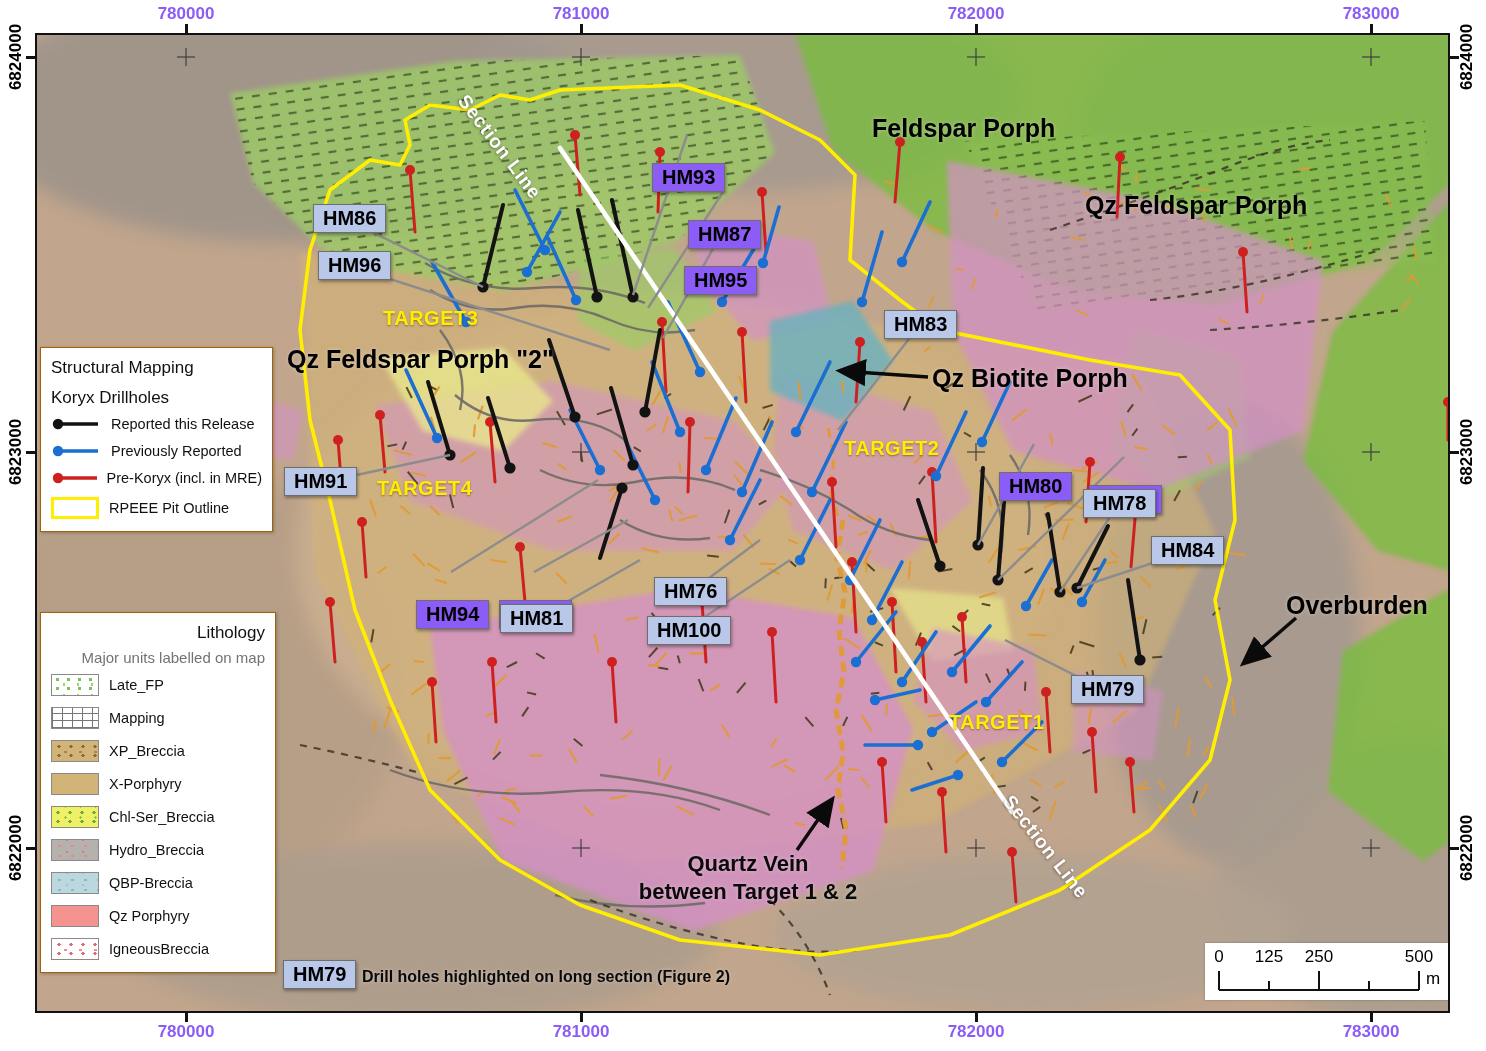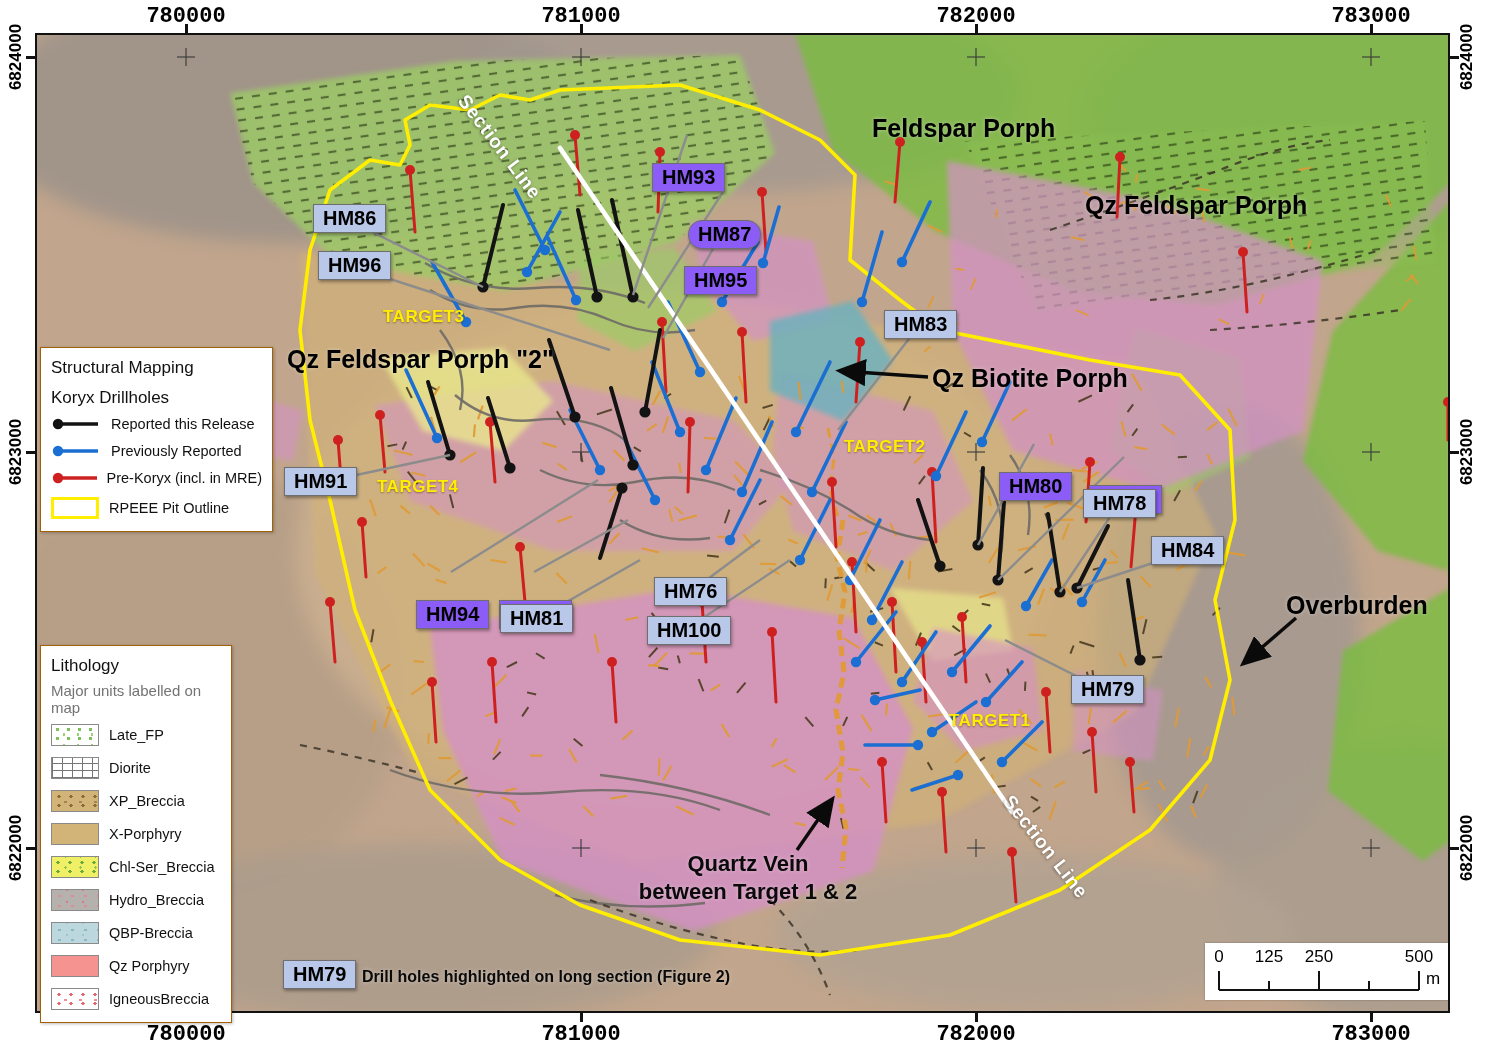--- a/index.html
+++ b/index.html
@@ -1,26 +1,26 @@
 <!DOCTYPE html>
 <html><head>
 <meta charset="utf-8">
 <style>
   html,body{margin:0;padding:0;background:#fff;font-family:"Liberation Sans",sans-serif;}
   #stage{position:relative;width:1486px;height:1051px;background:#fff;overflow:hidden;}
   #map-svg{position:absolute;left:35px;top:33px;width:1415px;height:980px;}
   #frame{position:absolute;left:35px;top:33px;width:1415px;height:980px;border:2.5px solid #111;box-sizing:border-box;pointer-events:none;}
-  .xlab{position:absolute;transform:translateX(-50%);font-weight:bold;font-size:22px;color:#000000;white-space:nowrap;font-family:Liberation Mono, monospace;}
+  .xlab{position:absolute;transform:translateX(-50%);font-weight:bold;font-size:17px;color:#8b5cf6;white-space:nowrap;}
   .ylab{position:absolute;transform:translate(-50%,-50%) rotate(-90deg);font-weight:bold;font-size:17px;color:#000;white-space:nowrap;}
   .tick{position:absolute;background:#111;}
   .callout{position:absolute;border:1.6px solid #6e6e6e;font-weight:bold;font-size:20px;color:#000;
            padding:3px 9px;line-height:1.05;box-shadow:1px 2px 3px rgba(0,0,0,.35);white-space:nowrap;}
   .callout.blue{background:#b9c8e8;}
   .callout.cream{background:#8b5cf6;margin-top:44px;}
-  .target{position:absolute;font-weight:bold;font-size:17px;color:#ffee00;letter-spacing:.5px;
+  .target{position:absolute;font-weight:bold;font-size:20px;color:#ffee00;letter-spacing:.5px;
           text-shadow:0 1px 2px rgba(80,50,0,.55);white-space:nowrap;}
   .maplab{position:absolute;font-weight:bold;font-size:25px;color:#000000;white-space:nowrap;
           text-shadow:0 0 4px rgba(255,255,255,.35);}
   .sectlab{position:absolute;font-weight:bold;font-size:19px;color:#fff;letter-spacing:1px;white-space:nowrap;
            text-shadow:0 1px 3px rgba(0,0,0,.45);transform-origin:center;}
   .legend{position:absolute;background:#fff;border:1px solid #a16207;box-shadow:1px 1px 3px rgba(0,0,0,.25);padding:8px 10px 10px 10px;box-sizing:border-box;}
   .legend h3{margin:2px 0 8px 0;font-size:17px;font-weight:normal;color:#111;}
   .legend .sub{font-size:15px;margin:-2px 0 8px 0;color:#737373;}
   .li{display:flex;align-items:center;margin:0 0 11px 0;}
   .li:last-child{margin-bottom:2px;}
@@ -634,21 +634,21 @@
       <div class="tick" style="left:26px;top:451px;width:9px;height:2.5px;"></div>
       <div class="tick" style="left:1450px;top:451px;width:9px;height:2.5px;"></div>
       <div class="ylab" style="left:16px;top:848px;">6822000</div>
       <div class="ylab" style="left:1467px;top:848px;">6822000</div>
       <div class="tick" style="left:26px;top:847px;width:9px;height:2.5px;"></div>
       <div class="tick" style="left:1450px;top:847px;width:9px;height:2.5px;"></div>
     </div>
 
   <div id="overlay-layer">
       <div class="callout cream" style="left:652px;top:119px;">HM93</div>
-      <div class="callout cream" style="left:688px;top:176px;border-radius:14px;">HM87</div>
+      <div class="callout cream" style="left:688px;top:176px;">HM87</div>
       <div class="callout cream" style="left:684px;top:222px;">HM95</div>
       <div class="callout blue" style="left:313px;top:204px;">HM86</div>
       <div class="callout blue" style="left:318px;top:251px;">HM96</div>
       <div class="callout blue" style="left:884px;top:310px;">HM83</div>
       <div class="callout cream" style="left:999px;top:428px;">HM80</div>
       <div class="callout cream" style="left:1089px;top:441px;">HM99</div>
       <div class="callout blue" style="left:1083px;top:489px;">HM78</div>
       <div class="callout blue" style="left:1151px;top:536px;">HM84</div>
       <div class="callout blue" style="left:284px;top:467px;">HM91</div>
       <div class="callout cream" style="left:416px;top:556px;">HM94</div>
@@ -700,31 +700,31 @@
           </svg>
           <span class="lab">Pre-Koryx (incl. in MRE)</span>
         </div>
         <div class="li">
           <span class="samppit"></span>
           <span class="lab">RPEEE Pit Outline</span>
         </div>
       </div>
   </div>
 
-  <div class="legend" style="left:40px;top:645px;width:192px;">
+  <div class="legend" style="left:40px;top:612px;width:236px;text-align:right;">
     <h3>Lithology</h3>
     <div class="sub">Major units labelled on map</div>
     <div id="lith-items">
         <div class="li">
           <span class="sw sw-late_fp"></span>
           <span class="lab">Late_FP</span>
         </div>
         <div class="li">
           <span class="sw sw-diorite"></span>
-          <span class="lab">Diorite</span>
+          <span class="lab">Mapping</span>
         </div>
         <div class="li">
           <span class="sw sw-xp_breccia"></span>
           <span class="lab">XP_Breccia</span>
         </div>
         <div class="li">
           <span class="sw sw-x_porphyry"></span>
           <span class="lab">X-Porphyry</span>
         </div>
         <div class="li">

